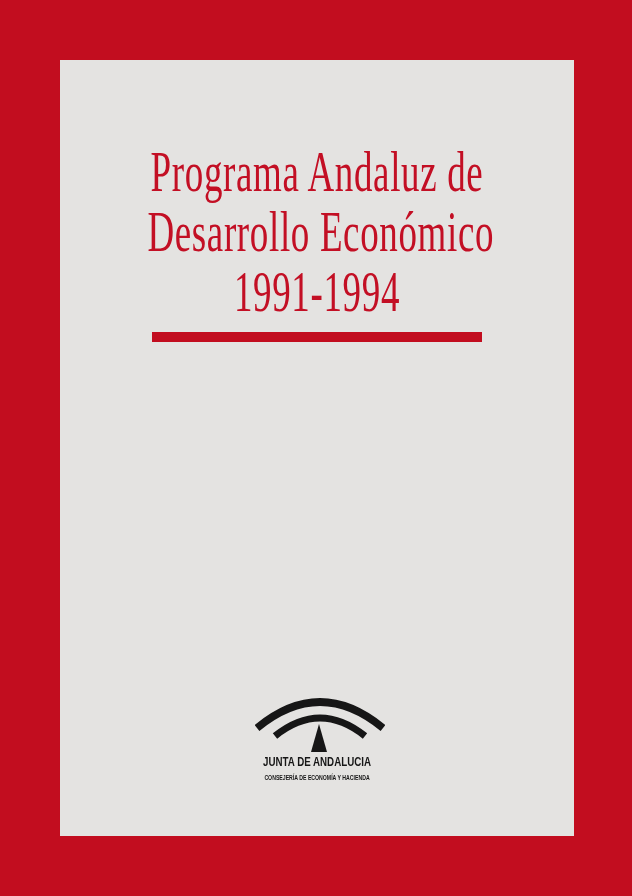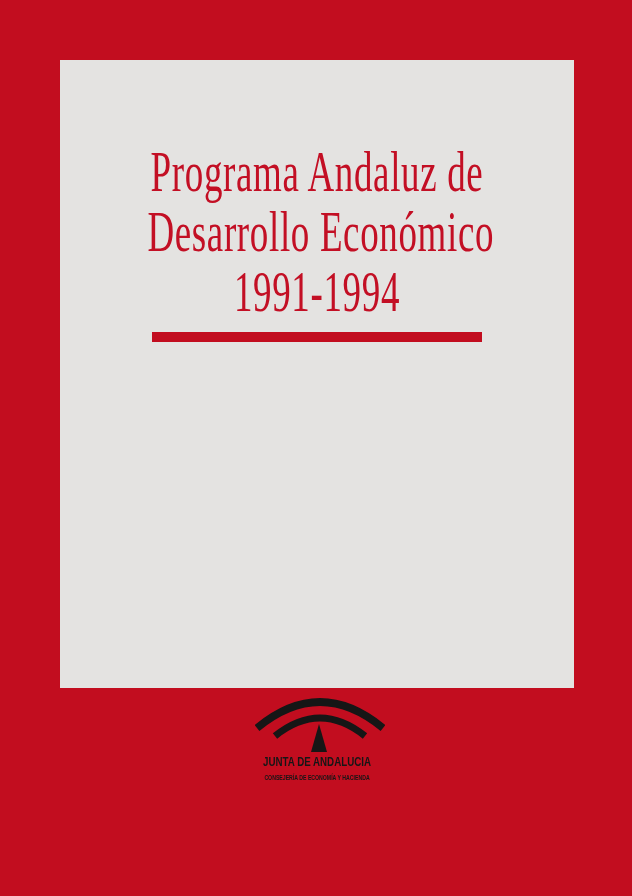--- a/index.html
+++ b/index.html
@@ -12,21 +12,21 @@
   }
   body {
     background: var(--border-red, #c20d1f);
     position: relative;
   }
   .panel {
     position: absolute;
     left: 60px;
     top: 60px;
     width: 514px;
-    height: 628px;
+    height: 776px;
     background: var(--panel-gray, #e4e3e1);
   }
   .title-block {
     position: absolute;
     left: 0;
     top: 82px;
     width: 100%;
     text-align: center;
     color: var(--title-red, #c30f24);
     font-family: "Liberation Serif", serif;

